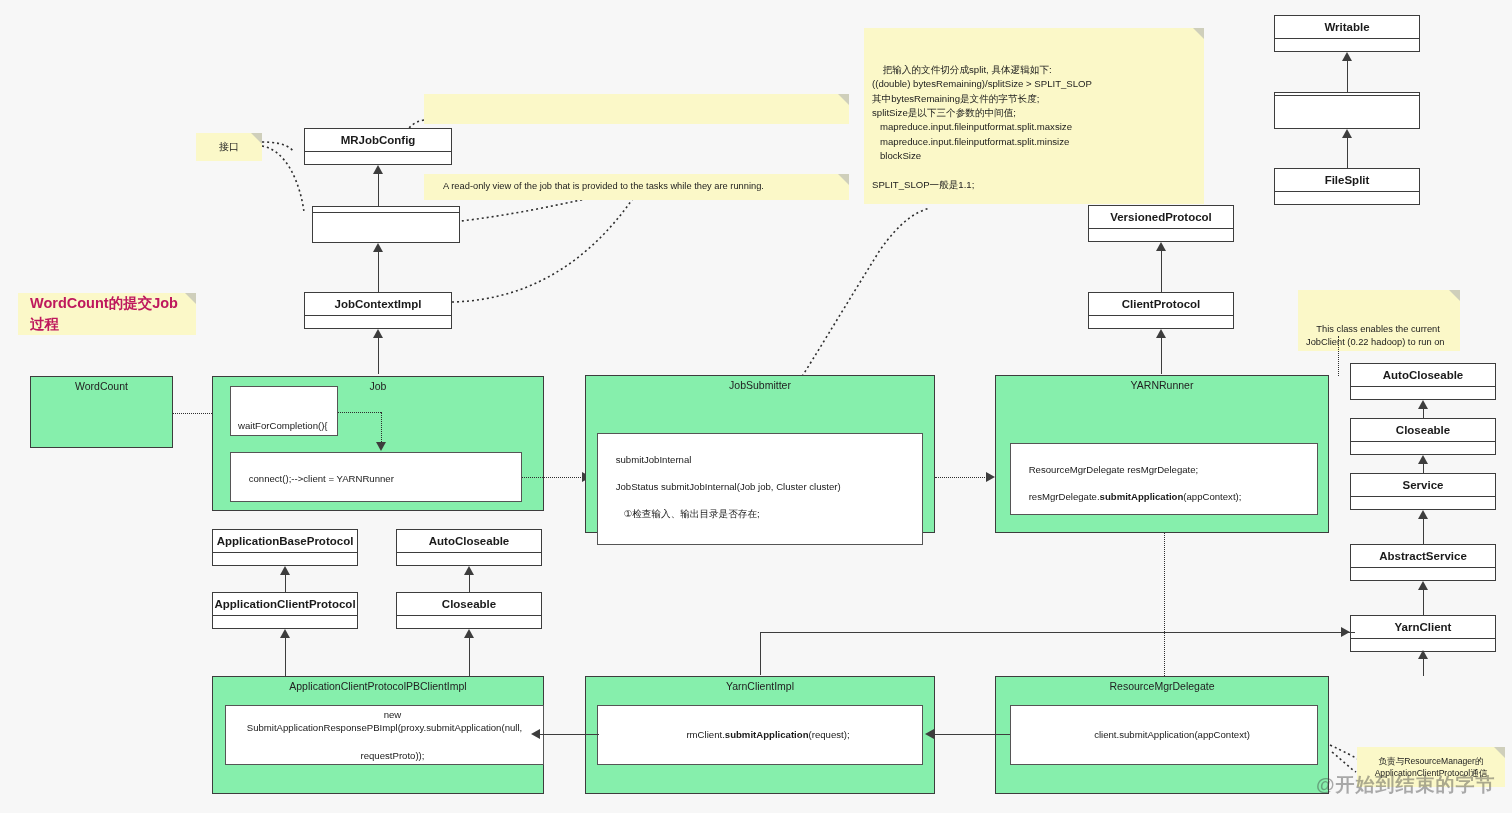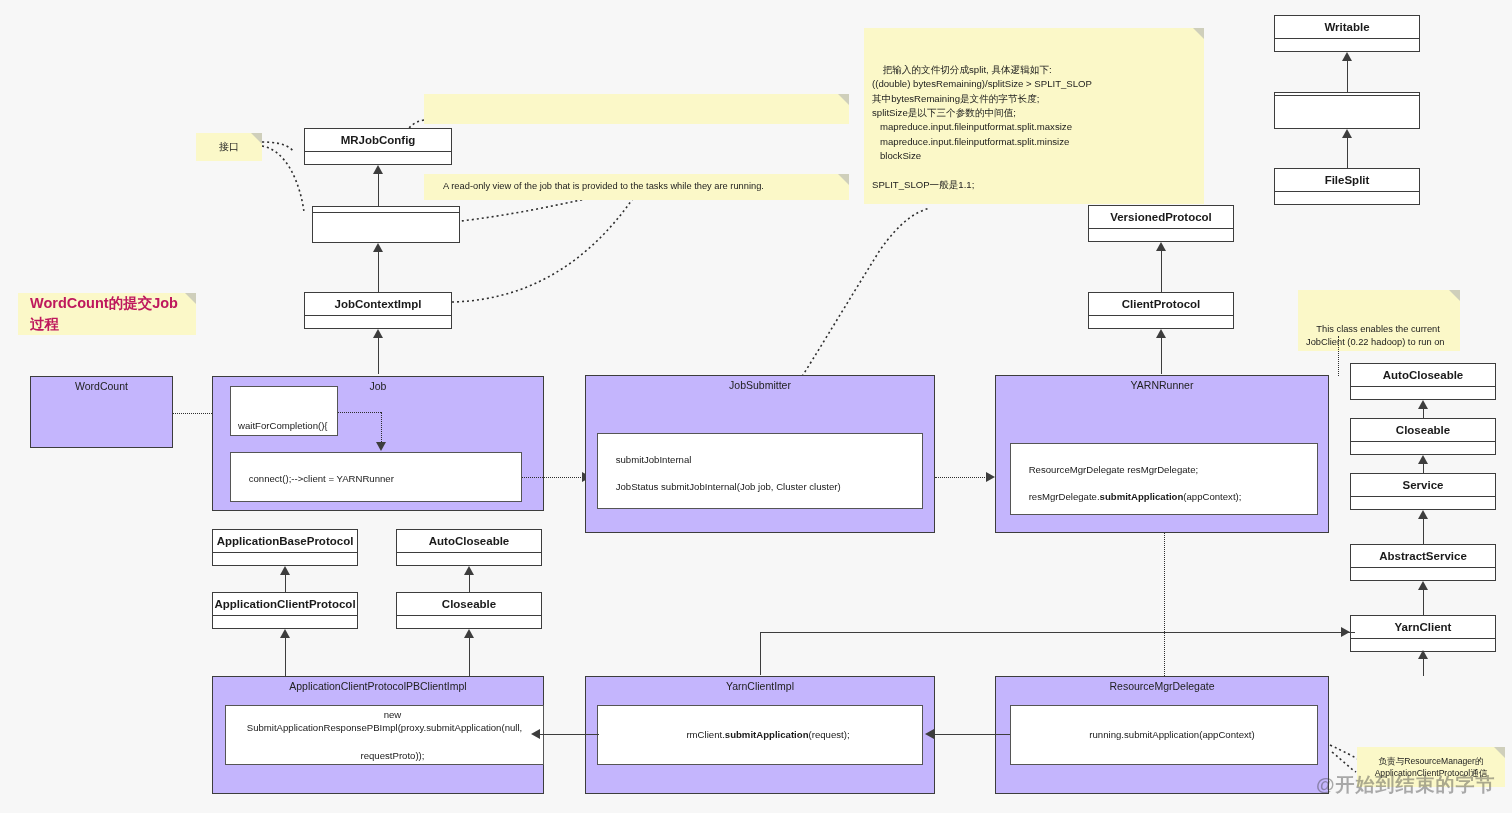--- a/index.html
+++ b/index.html
@@ -29,21 +29,21 @@
     color:#1a1a1a;
     border-bottom:1.6px solid #3d3d3d;
     white-space:nowrap;
     overflow:hidden;
   }
   .cls .body{flex:1;}
 
   
   .pkg{
     position:absolute;
-    background:#c4b5fd;
+    background:#86efac;
     border:1.6px solid #3d3d3d;
     box-sizing:border-box;
   }
   .pkg > .ttl{
     position:absolute;top:3px;left:0;right:0;
     text-align:center;
     font-size:10.5px;
     color:#222;
     white-space:nowrap;
   }
@@ -310,21 +310,21 @@
   <div class="dotH" style="left:338px;top:412px;width:43px;"></div>
   <div class="dotV" style="left:381px;top:412px;height:30px;"></div>
   <div class="arrDown" style="left:375.5px;top:442px;"></div>
 
   <div class="dotH" style="left:522px;top:477px;width:69px;"></div>
   <div class="arrRight" style="left:582px;top:471.5px;"></div>
 
   <div class="pkg" style="left:585px;top:375px;width:350px;height:158px;">
     <div class="ttl">JobSubmitter</div>
   </div>
-  <div class="code" style="left:597px;top:433px;width:326px;height:76px;">
+  <div class="code" style="left:597px;top:433px;width:326px;height:112px;">
     <span>submitJobInternal</span><br>
     <span>JobStatus submitJobInternal(Job job, Cluster cluster)</span><br>
     <span>   ①检查输入、输出目录是否存在;</span><br>
     <br>
     <br>
     <br><br>
     
   </div>
 
   <div class="dotH" style="left:935px;top:477px;width:58px;"></div>
@@ -384,21 +384,21 @@
     <div>
       <span>rmClient.</span><b>submitApplication</b><span>(request);</span>
     </div>
   </div>
 
   <div class="pkg" style="left:995px;top:676px;width:334px;height:118px;">
     <div class="ttl">ResourceMgrDelegate</div>
   </div>
   <div class="code ctr" style="left:1010px;top:705px;width:308px;height:60px;">
     <div>
-      <span>running.submitApplication(appContext)</span>
+      <span>client.submitApplication(appContext)</span>
     </div>
   </div>
 
   <div class="lineH" style="left:932px;top:734px;width:78px;"></div>
   <div class="arrLeft" style="left:925px;top:728.5px;"></div>
   <div class="lineH" style="left:537px;top:734px;width:62px;"></div>
   <div class="arrLeft" style="left:531px;top:728.5px;"></div>
 
   <div class="note center" style="left:1357px;top:747px;width:148px;height:40px;font-size:8.6px;line-height:1.4;">
     <span class="fold"></span>

